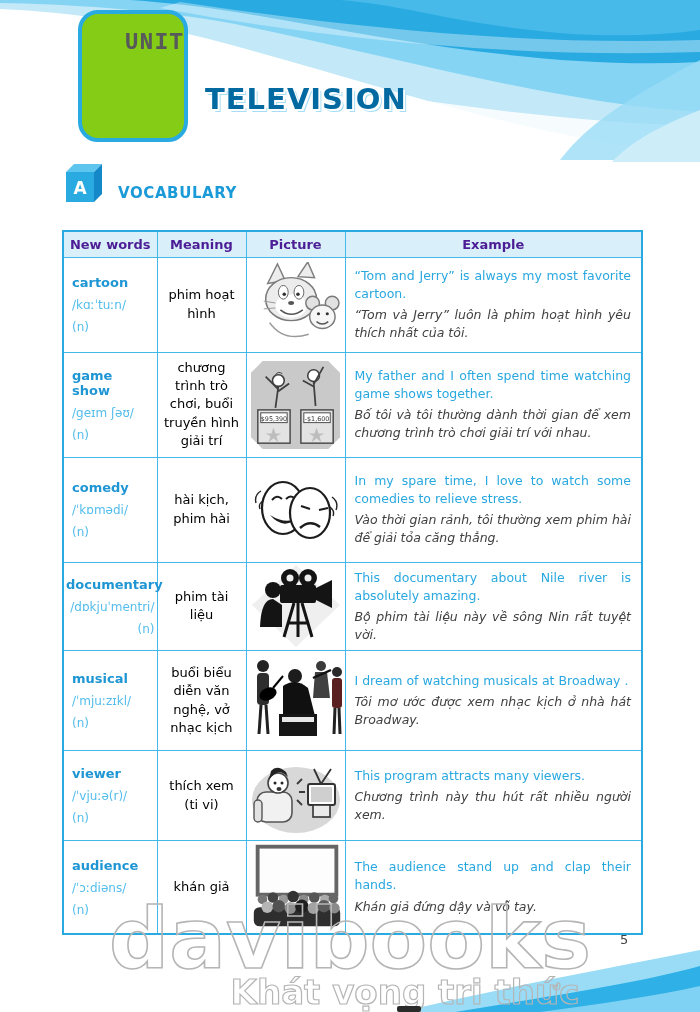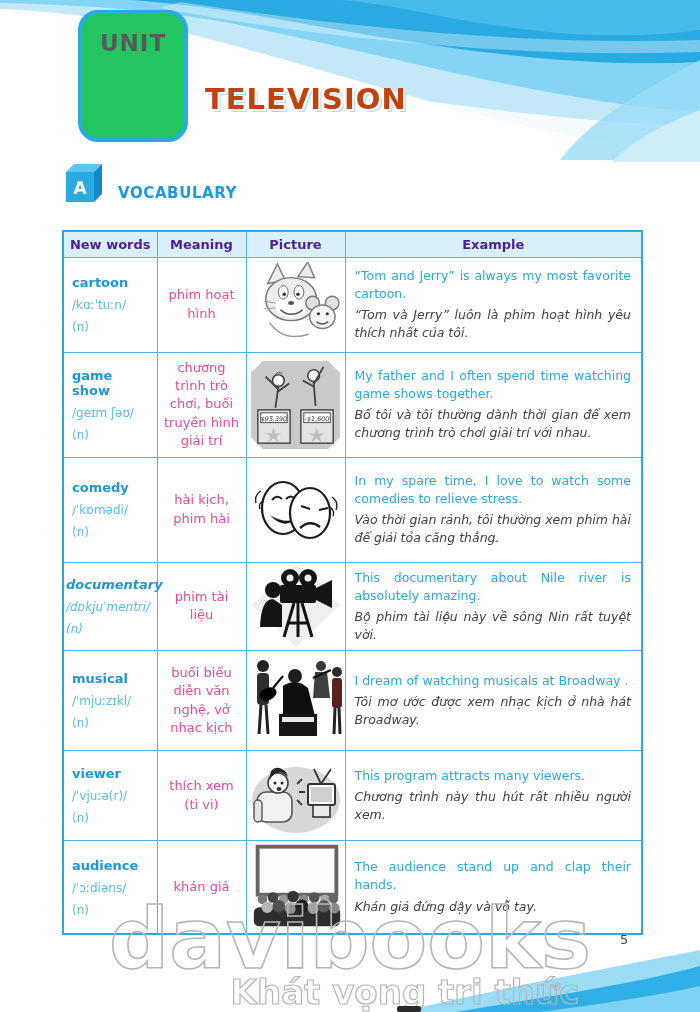--- a/index.html
+++ b/index.html
@@ -12,29 +12,29 @@
   }
   .abs { position:absolute; }
 
   
   .top-waves { top:0; left:0; width:700px; height:168px; }
   .bottom-wave { right:0; bottom:0; width:300px; height:64px; }
 
   
   .unit-box {
     left:78px; top:10px; width:110px; height:132px;
-    background:#22c55e; border:4px solid #29abe2; border-radius:20px;
-    text-align:center; z-index:3;
+    background:#84cc16; border:4px solid #29abe2; border-radius:20px;
+    text-align:right; z-index:3;font-family:Liberation Mono, monospace;
   }
   .unit-label { margin-top:16px; font-size:23px; font-weight:bold; color:#58595b; letter-spacing:1px; }
   .unit-number { font-size:60px; font-weight:bold; color:#414042; line-height:1.02; letter-spacing:2px; }
 
   .titles { left:205px; top:82px; z-index:3; }
   .page-title {
-    font-size:29px; font-weight:bold; color:#c2410c; letter-spacing:1px;
+    font-size:29px; font-weight:bold; color:#0369a1; letter-spacing:1px;
     text-shadow:2px 2px 0 #ffffff, 3px 3px 0 #a8def5;
   }
   .page-subtitle {
     margin-top:4px; font-size:19px; font-weight:bold; color:#29abe2; letter-spacing:0.5px;
     text-shadow:1.5px 1.5px 0 #ffffff, 2.5px 2.5px 0 #a8def5;
   }
 
   
   .section-cube { left:62px; top:160px; width:44px; height:44px; z-index:3; }
   .section-title { left:118px; top:184px; font-size:15px; font-weight:bold; color:#1b9ad8; letter-spacing:0.6px; z-index:3; }
@@ -47,23 +47,23 @@
     height:26px; background:#d9effa; color:#4c1d95; font-size:13px; font-weight:bold; text-align:center;
   }
   tr.r0 td{height:95px;} tr.r1 td{height:105px;} tr.r2 td{height:105px;} tr.r3 td{height:87px;}
   tr.r4 td{height:100px;} tr.r5 td{height:90px;} tr.r6 td{height:93px;}
 
   td.c-word { padding:6px 4px 6px 8px; }
   .word { font-size:13px; font-weight:bold; color:#1f96d4; margin-bottom:8px; }
   .phon { font-size:12px; color:#53bdec; margin-bottom:8px; }
   .pos  { font-size:12px; color:#53bdec; }
 
-  td.c-meaning { text-align:center; padding:4px 5px; font-size:13px; color:#ec4899; line-height:1.4; }
-
-  td.c-picture { text-align:left; padding:2px;font-style:italic; }
+  td.c-meaning { text-align:center; padding:4px 5px; font-size:13px; color:#000000; line-height:1.4; }
+
+  td.c-picture { text-align:right; padding:2px; }
   td.c-picture svg { display:block; margin:0 auto; }
 
   td.c-example { padding:6px 10px 6px 9px; }
   .ex-en { font-size:12.5px; color:#29a8e0; line-height:1.45; text-align:justify; margin-bottom:3px; }
   .ex-vi { font-size:12.5px; color:#414042; font-style:italic; line-height:1.45; text-align:justify; }
 
   
   .watermark { left:0; top:886px; width:700px; height:126px; z-index:6; pointer-events:none; }
   .page-number { left:620px; top:932px; font-size:13px; color:#414042; z-index:7; }
   .scan-smudge { left:397px; top:1006px; width:24px; height:6px; background:#2b2b2b; border-radius:2px; z-index:7; }

